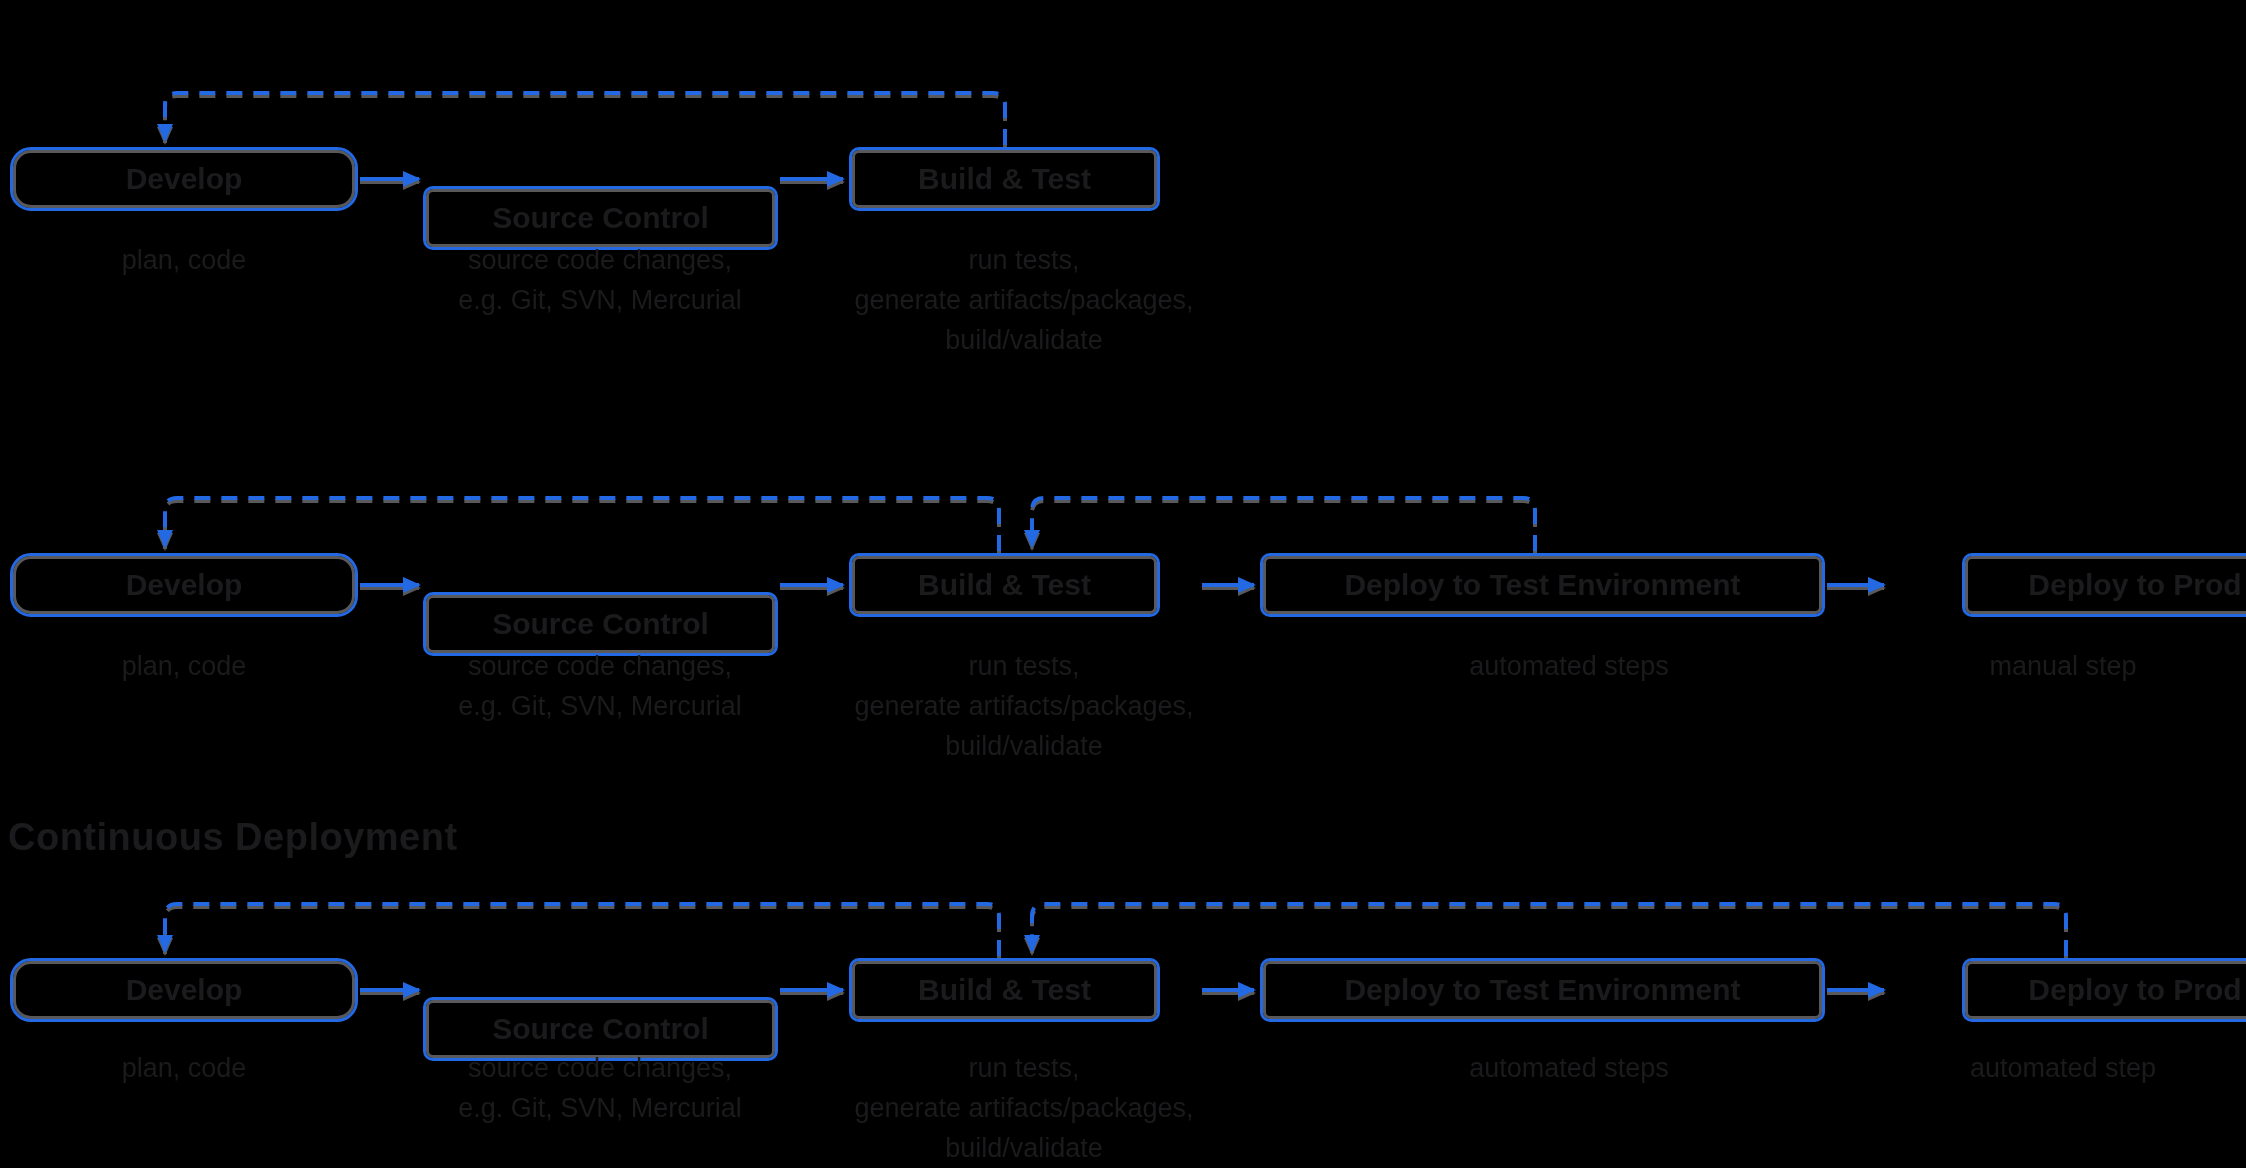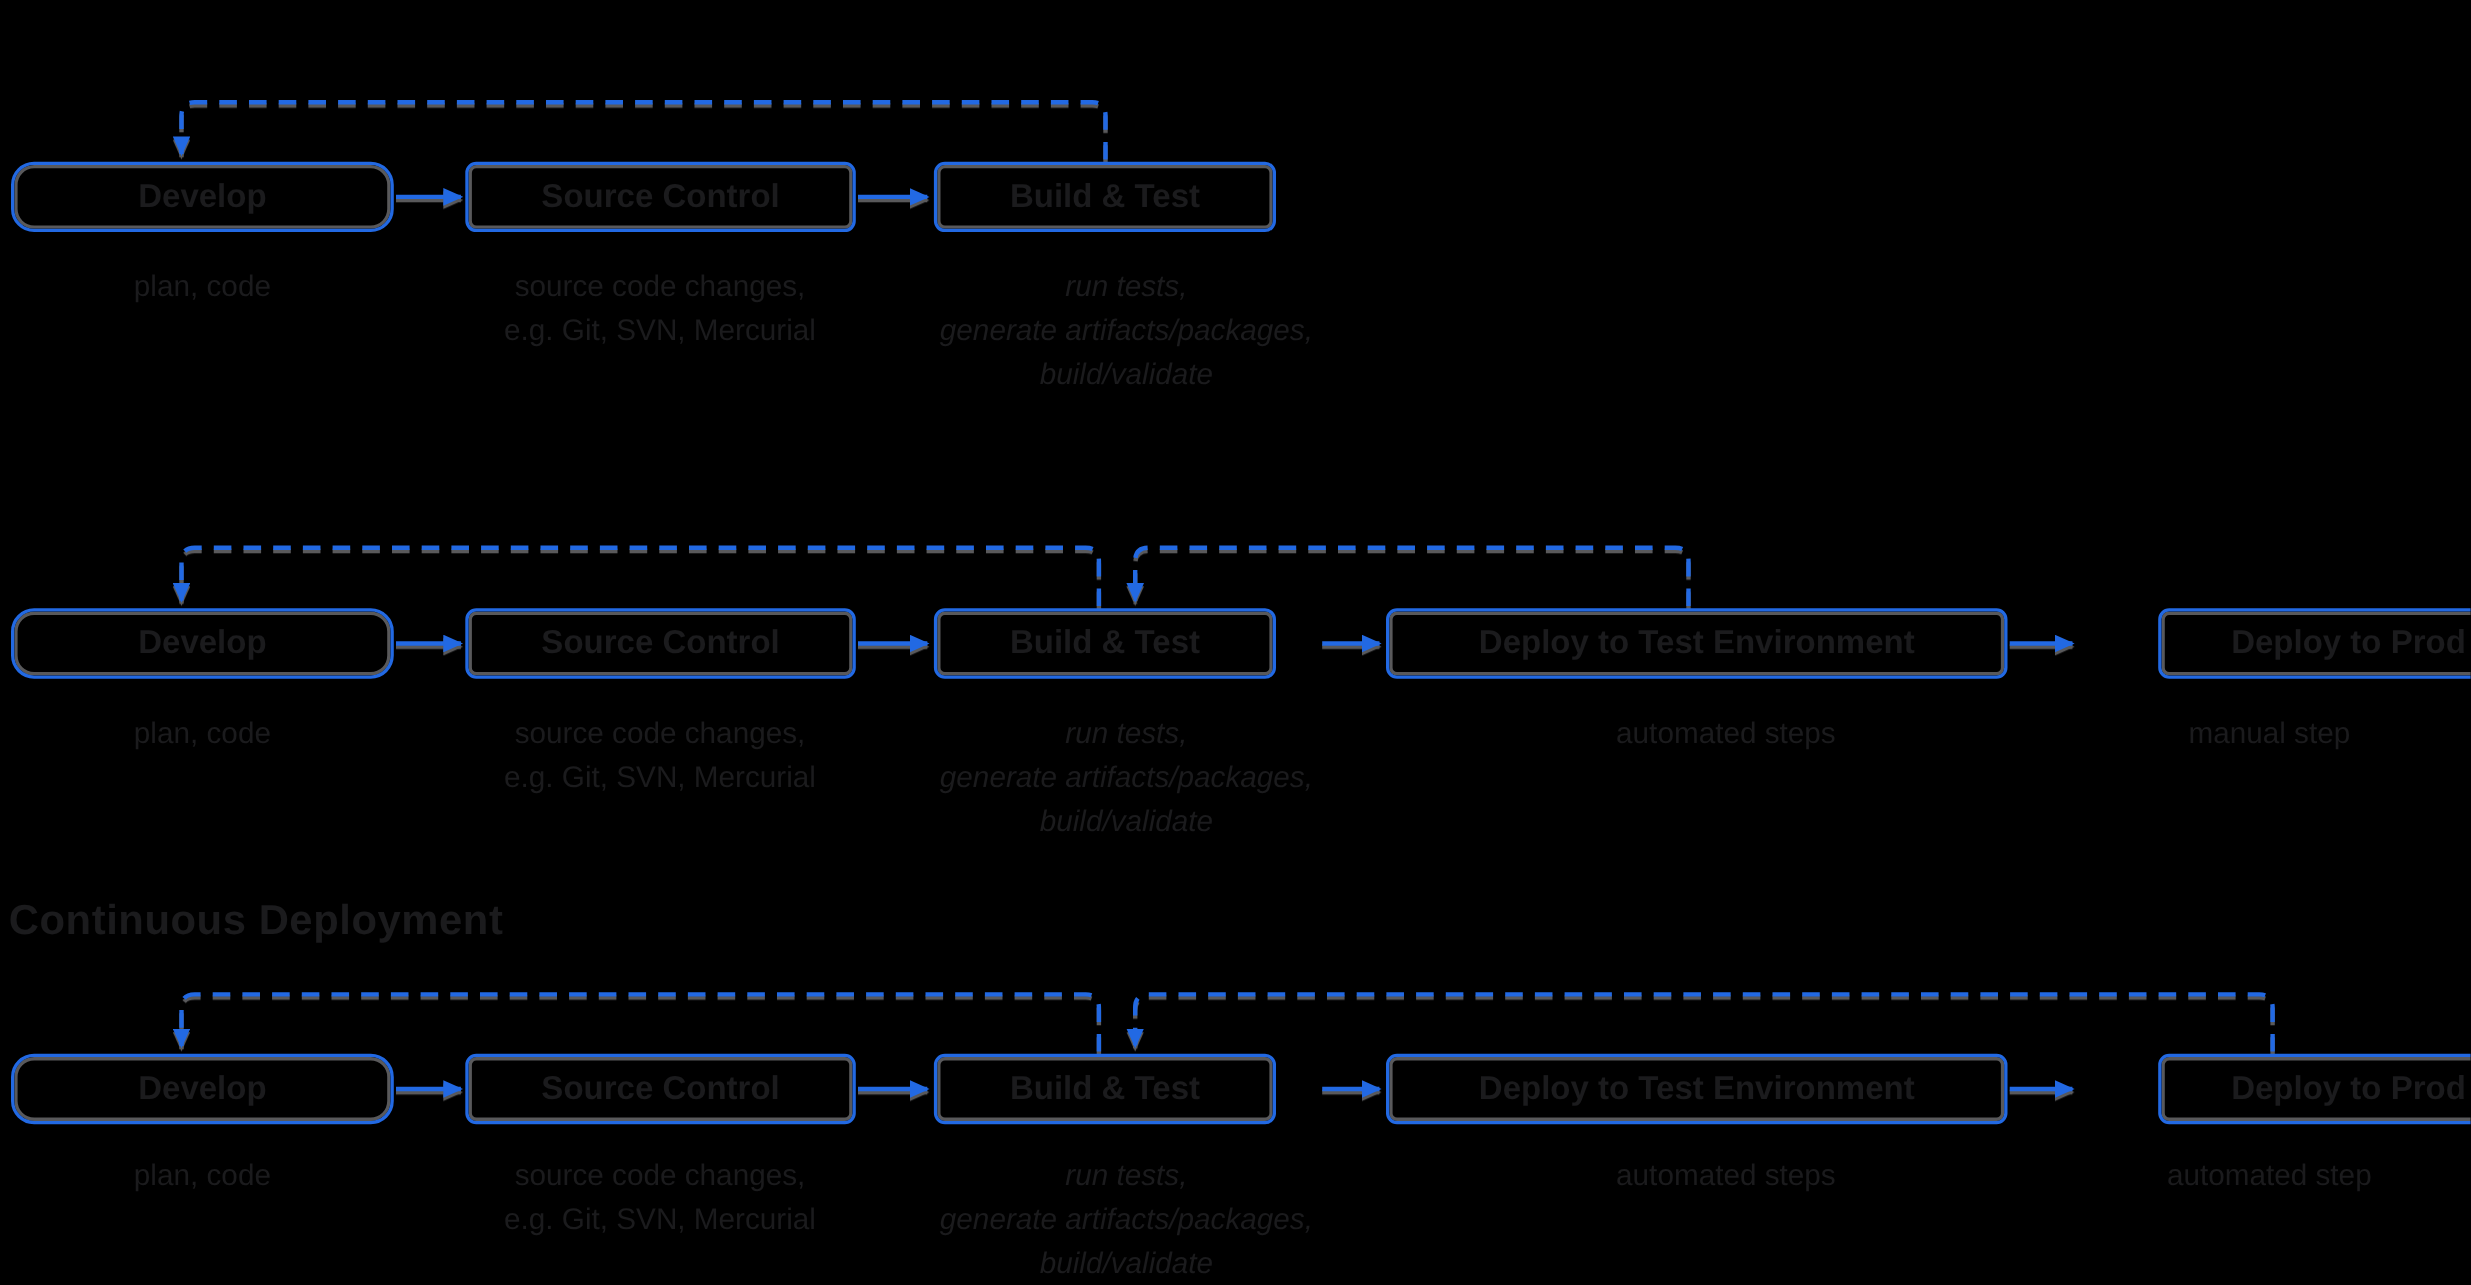--- a/index.html
+++ b/index.html
@@ -30,34 +30,34 @@
   .box{
     position:absolute;height:64px;z-index:2;background:var(--bg);
     border:3px solid var(--accent);border-radius:10px;
     box-shadow:inset 0 0 0 3px var(--gray);
     display:flex;align-items:center;justify-content:center;
   }
   .box span{font-size:30px;font-weight:700;color:var(--text);white-space:nowrap;}
   .r1.box{top:147px}.r2.box{top:553px}.r3.box{top:958px}
 
   .col-develop{left:10px;width:348px;border-radius:21px;}
-  .col-source{left:423px;width:355px;}
+  .col-source{left:423px;width:355px;margin-top:39px;}
   .col-build{left:849px;width:311px;}
   .col-test{left:1260px;width:565px;align-items:center;}
   .col-prod{left:1962px;width:346px;}
 
   .cap{
     position:absolute;z-index:2;text-align:center;
     font-size:27px;line-height:40px;font-weight:400;color:var(--text);
   }
   .cap span{display:block;white-space:nowrap;}
   .r1.cap{top:240px}.r2.cap{top:646px}.r3.cap{top:1048px}
   .capcol-develop{left:-16px;width:400px;}
   .capcol-source{left:370px;width:460px;}
-  .capcol-build{left:764px;width:520px;font-style:italic;}
+  .capcol-build{left:764px;width:520px;}
   .capcol-test{left:1329px;width:480px;}
   .capcol-prod{left:1853px;width:420px;}
 </style>
 </head>
 <body>
 
 <div class="canvas">
 
   <svg class="connectors" width="2246" height="1168" viewBox="0 0 2246 1168">
     <defs>

